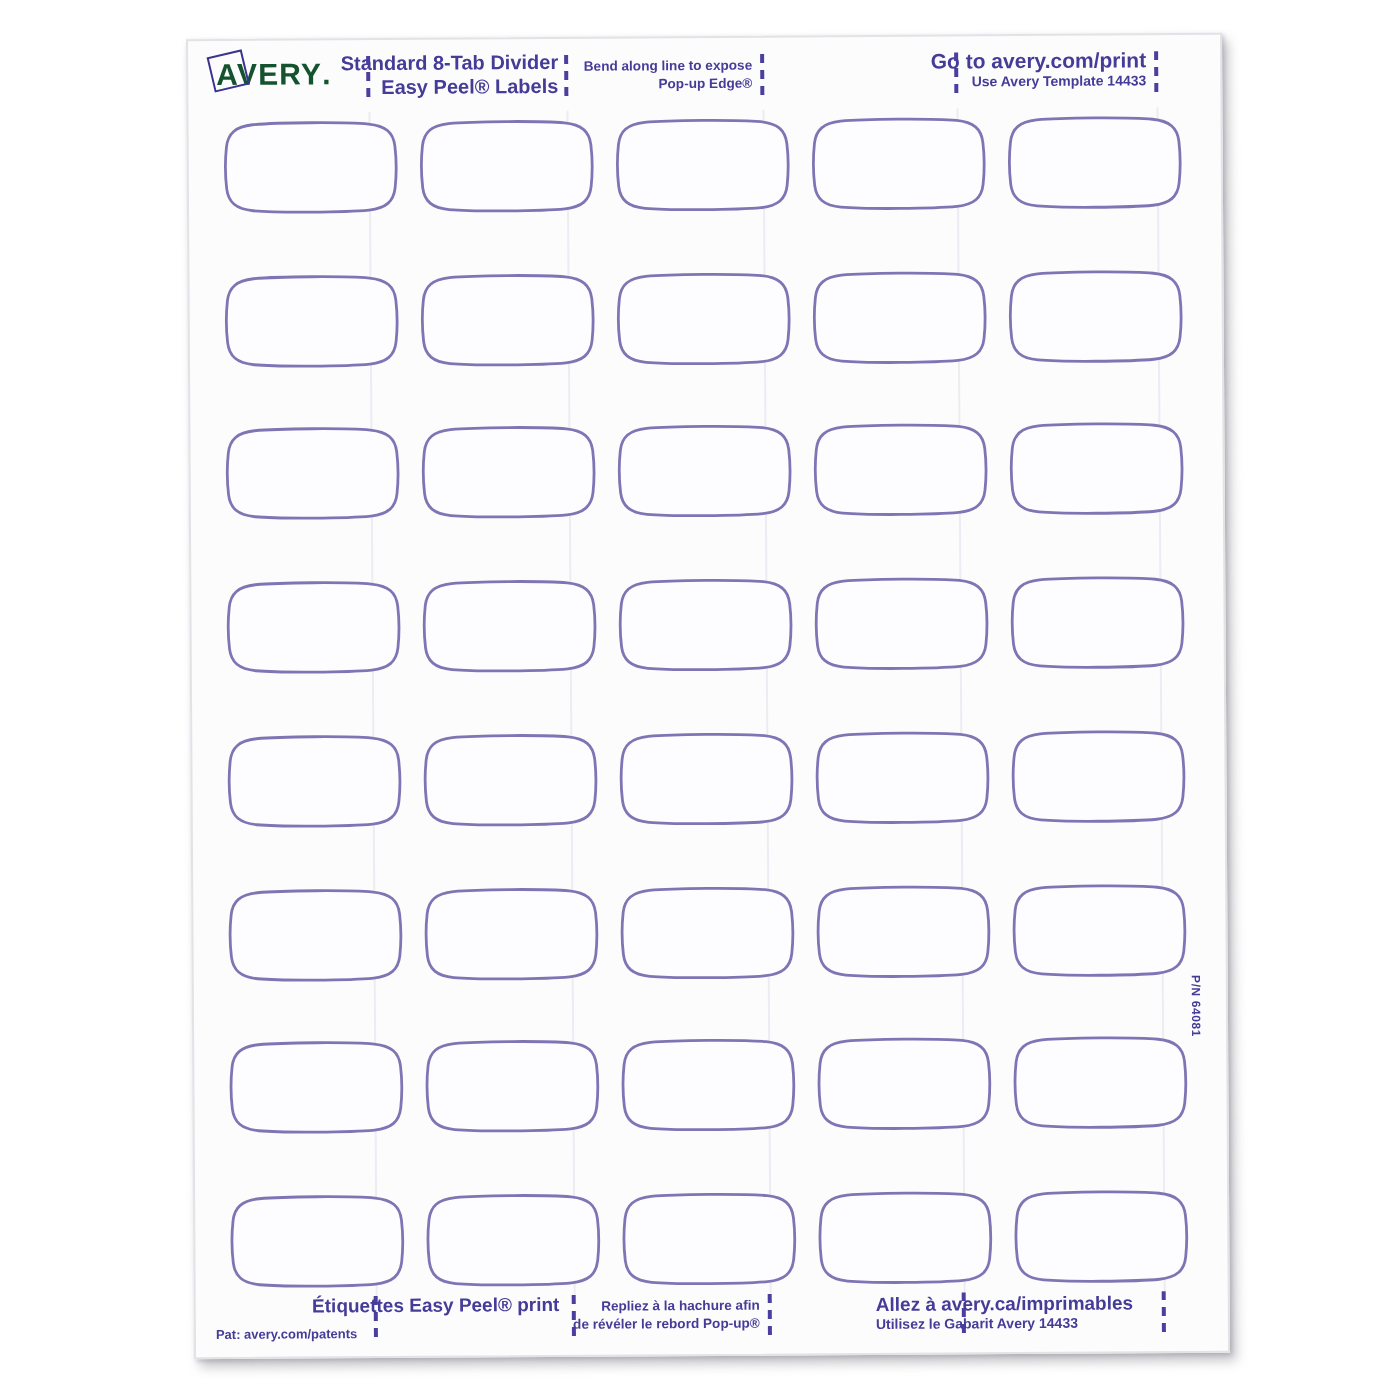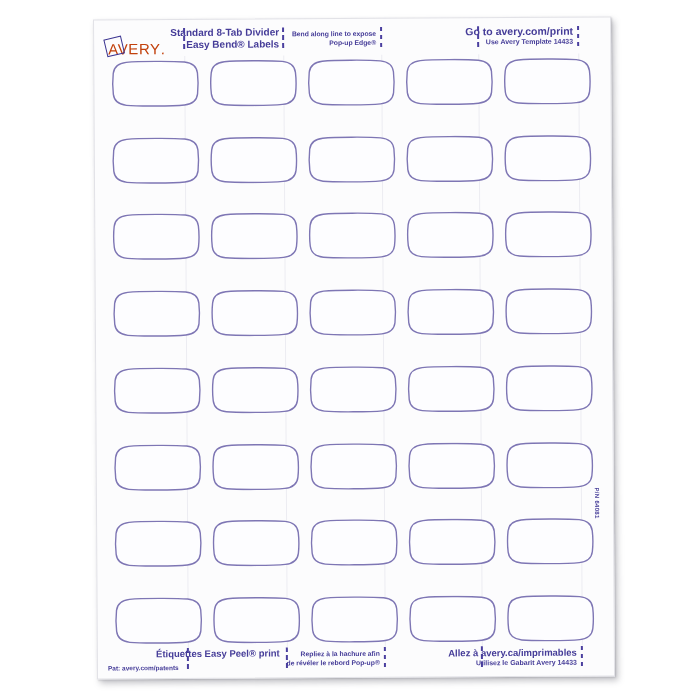--- a/index.html
+++ b/index.html
@@ -23,55 +23,55 @@
   }
   .dash-mark{
     position:absolute;width:2px;height:22px;z-index:3;
     background:repeating-linear-gradient(to bottom,#4a3f9f 0 4.5px,transparent 4.5px 8px);
   }
   .label{position:absolute;width:88px;height:47px;z-index:2;}
   .label svg{display:block;width:100%;height:100%;}
 
   .txt{position:absolute;color:#453c98;font-weight:bold;z-index:3;}
   .logo{
-    position:absolute;left:14px;top:20px;z-index:3;color:#c2410c;
-    font-size:15px;font-weight:normal;letter-spacing:0.6px;
+    position:absolute;left:14px;top:9px;z-index:3;color:#14532d;
+    font-size:15px;font-weight:bold;letter-spacing:0.6px;
   }
   .logo .a-wrap{position:relative;display:inline-block;}
   .logo .a-frame{
     position:absolute;left:-3px;top:-3px;width:16px;height:16px;
     border:1.7px solid #3a3390;transform:rotate(-13deg);
   }
   .h-product{left:55px;top:7px;width:130px;text-align:right;font-size:10px;line-height:12px;}
   .h-bend{left:160px;top:11px;width:122px;text-align:right;font-size:6.8px;line-height:8.5px;}
   .h-print{left:350px;top:7px;width:129px;text-align:right;}
   .h-print .big{font-size:10.5px;line-height:12px;}
   .h-print .small{font-size:7px;line-height:9px;}
 
   .f-product{left:55px;top:628px;width:130px;text-align:center;font-size:9.5px;line-height:11.5px;}
   .f-bend{left:160px;top:631px;width:122px;text-align:right;font-size:6.8px;line-height:8.5px;}
-  .f-print{left:340px;top:629px;width:139px;text-align:right;}
+  .f-print{left:340px;top:629px;width:139px;}
   .f-print .big{font-size:9.5px;line-height:11px;}
   .f-print .small{font-size:7px;line-height:9px;}
   .patents{left:10px;top:644px;font-size:6.5px;font-weight:bold;}
   .part-number{
     position:absolute;left:497px;top:470px;z-index:3;color:#453c98;
     font-size:6px;font-weight:bold;writing-mode:vertical-rl;letter-spacing:0.3px;
   }
 </style>
 </head>
 <body>
 
 <div class="sheet">
 
   <div class="logo"><span class="a-wrap"><span class="a-frame"></span><span>AVERY</span></span><span>.</span></div>
 
   <div class="txt h-product">
     <div>Standard 8-Tab Divider</div>
-    <div>Easy Bend® Labels</div>
+    <div>Easy Peel® Labels</div>
   </div>
 
   <div class="txt h-bend">
     <div>Bend along line to expose</div>
     <div>Pop-up Edge®</div>
   </div>
 
   <div class="txt h-print">
     <div class="big">Go to avery.com/print</div>
     <div class="small">Use Avery Template 14433</div>

